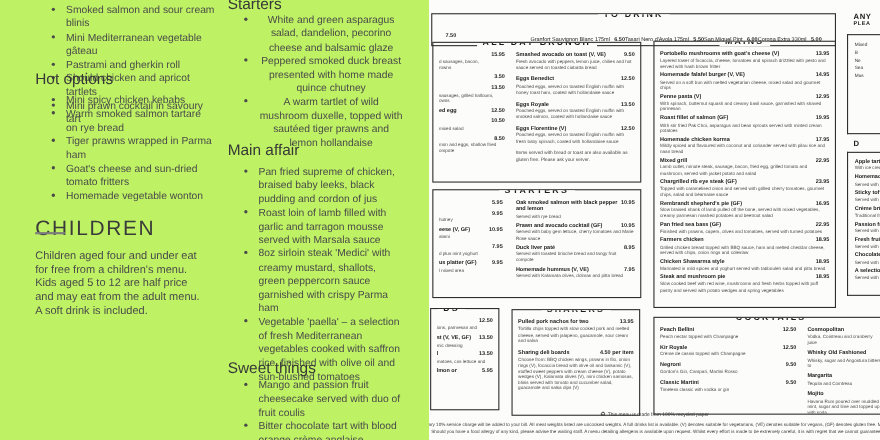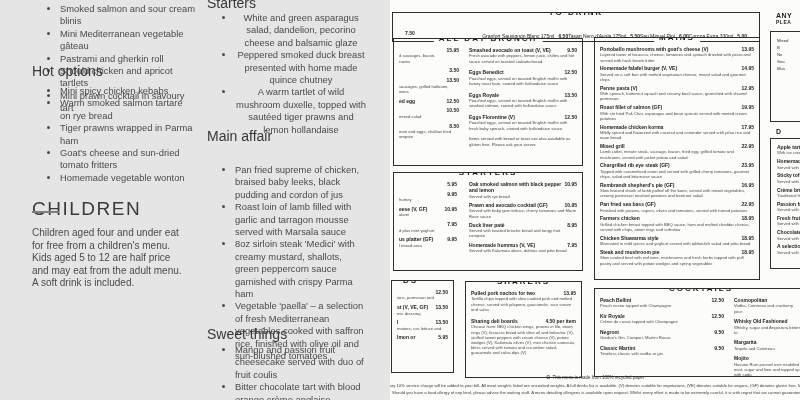--- a/index.html
+++ b/index.html
@@ -1,20 +1,20 @@
 <!DOCTYPE html>
 <html><head>
 <meta charset="utf-8">
 <style>
   html,body{margin:0;padding:0;}
   body{width:800px;height:400px;overflow:hidden;background:#fff;
        font-family:"Liberation Sans","DejaVu Sans",sans-serif;position:relative;}
 
   
-  .webpage{position:absolute;left:0;top:0;width:390px;height:400px;background:#e5e5e5;color:#454545;}
+  .webpage{position:absolute;left:0;top:0;width:390px;height:400px;background:#bef264;color:#454545;}
   .wcol{position:absolute;top:0;}
   .col1{left:32px;width:163px;}
   .col2{left:207px;width:152px;}
   .wcol ul{margin:0;padding-left:20px;list-style:disc;position:absolute;left:8px;right:0;}
   .wcol li{font-size:9.4px;line-height:12.4px;color:#4a4a4a;}
   .wheading{position:absolute;margin:0;font-size:14px;font-weight:400;color:#373737;}
   .children-h{position:absolute;margin:0;font-size:19px;font-weight:400;letter-spacing:1.5px;color:#3a3a3a;}
   .rule{position:absolute;width:27px;border-top:2px solid #7d7d7d;}
   .kids-p{position:absolute;margin:0;font-size:10px;line-height:12.5px;color:#4a4a4a;}
 
@@ -112,21 +112,21 @@
 
   <div class="wcol col2">
     <h3 class="wheading" style="top:-5px;">Starters</h3>
     <ul style="top:12px;width:132px;text-align:center;">
 
     <li>White and green asparagus salad, dandelion, pecorino cheese and balsamic glaze</li>
         <li>Peppered smoked duck breast presented with home made quince chutney</li>
         <li>A warm tartlet of wild mushroom duxelle, topped with sautéed tiger prawns and lemon hollandaise</li>
       </ul>
     <h3 class="wheading" style="top:128px;">Main affair</h3>
-    <ul style="top:164px;width:132px;">
+    <ul style="top:150px;width:132px;">
 
     <li>Pan fried supreme of chicken, braised baby leeks, black pudding and cordon of jus</li>
         <li>Roast loin of lamb filled with garlic and tarragon mousse served with Marsala sauce</li>
         <li>8oz sirloin steak 'Medici' with creamy mustard, shallots, green peppercorn sauce garnished with crispy Parma ham</li>
         <li>Vegetable 'paella' – a selection of fresh Mediterranean vegetables cooked with saffron rice, finished with olive oil and sun-blushed tomatoes</li>
       </ul>
     <h3 class="wheading" style="top:326px;">Sweet things</h3>
     <ul style="top:344px;width:132px;">
 
     <li>Mango and passion fruit cheesecake served with duo of fruit coulis</li>

